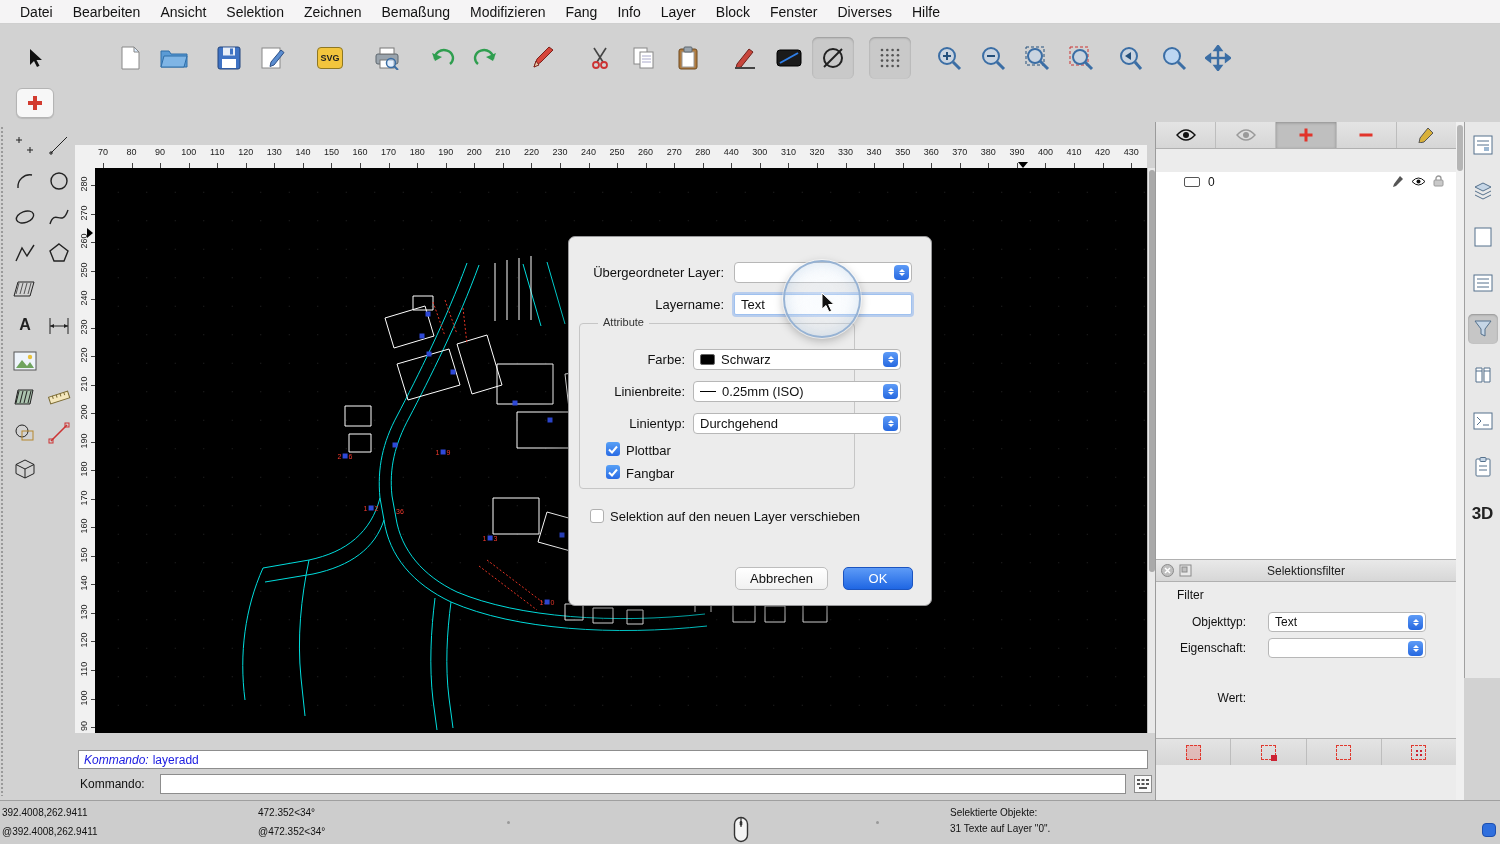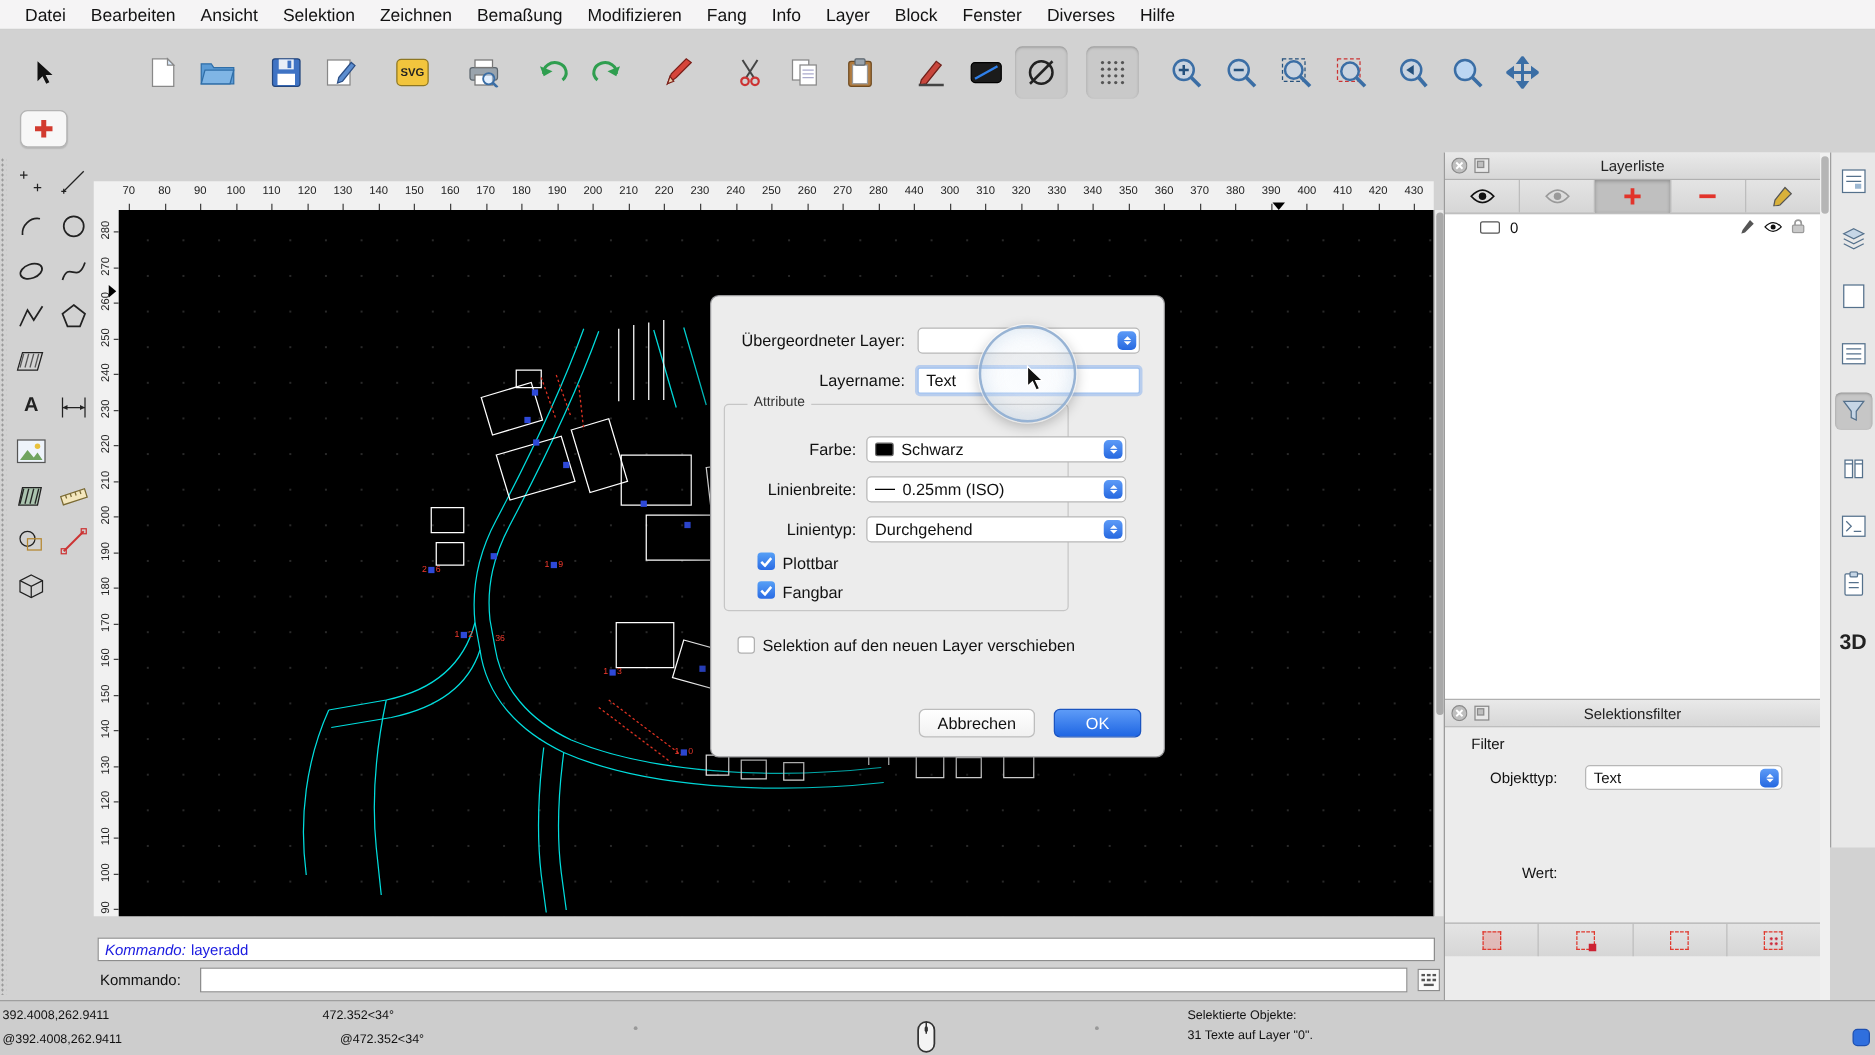--- a/index.html
+++ b/index.html
@@ -693,31 +693,20 @@
             <rect x="0" y="4" width="3" height="2"></rect>
             <rect x="4.5" y="4" width="3" height="2"></rect>
             <rect x="9" y="4" width="3" height="2"></rect>
             <rect x="2" y="8" width="8" height="2"></rect>
           </g>
         </svg>
     </div>
   </div>
 
   <div class="rpanel">
-    <div class="phead">
-      <span class="hicon close"><svg width="13" height="13">
-            <circle cx="6.5" cy="6.5" r="6" fill="#bfbfbf" stroke="#8a8a8a"></circle>
-            <path d="M4,4 L9,9 M9,4 L4,9" stroke="#fff" stroke-width="1.5"></path>
-          </svg></span>
-      <span class="hicon detach"><svg width="13" height="13">
-            <rect x="1" y="1" width="11" height="11" fill="#e8e8e8" stroke="#8a8a8a"></rect>
-            <rect x="3" y="3" width="5" height="5" fill="#bfbfbf" stroke="#8a8a8a"></rect>
-          </svg></span>
-      <span>Layerliste</span>
-    </div>
     <div class="ltoolbar">
       <div class="lcell">
           <svg width="20" height="12">
             <path d="M1,6 Q10,-4 19,6 Q10,16 1,6 Z" fill="none" stroke="#111" stroke-width="1.4"></path>
             <circle cx="10" cy="6" r="3" fill="#111"></circle>
           </svg>
         </div>
       <div class="lcell">
           <svg width="20" height="12">
             <path d="M1,6 Q10,-4 19,6 Q10,16 1,6 Z" fill="none" stroke="#9a9a9a" stroke-width="1.4"></path>
@@ -777,20 +766,30 @@
       <div class="frow" style="top:30px">
         <span class="flabel">Objekttyp:</span>
         <div class="fdrop">
           <span>Text</span>
           <span class="stepper">
               <i class="up"></i>
               <i class="dn"></i>
             </span>
         </div>
       </div>
+      <div class="frow" style="top:56px">
+        <span class="flabel">Eigenschaft:</span>
+        <div class="fdrop">
+          <span></span>
+          <span class="stepper">
+              <i class="up"></i>
+              <i class="dn"></i>
+            </span>
+        </div>
+      </div>
       <div class="frow" style="top:106px">
         <span class="flabel">Wert:</span>
       </div>
     </div>
     <div class="fbuttons">
       <div class="fbtn">
           <span class="dashsq fill"></span>
         </div>
       <div class="fbtn">
           <span class="dashsq corner"></span>
@@ -864,21 +863,21 @@
           <line x1="6" y1="13" x2="14" y2="13" stroke="#55718c"></line>
         </svg>
       </div>
     <div class="threed">3D</div>
   </div>
 
   <div class="statusbar">
     <span class="st" style="left:2px;top:6px">392.4008,262.9411</span>
     <span class="st" style="left:2px;top:25px">@392.4008,262.9411</span>
     <span class="st" style="left:258px;top:6px">472.352&lt;34°</span>
-    <span class="st" style="left:272px;top:25px">@472.352&lt;34°</span>
+    <span class="st" style="left:258px;top:25px">@472.352&lt;34°</span>
     <span class="stdot" style="left:507px;top:20px"></span>
     <span class="st" style="left:716px;top:4px">
       <svg width="16" height="28">
           <rect x="1.5" y="1.5" width="13" height="24" rx="6.5" fill="#f4f4f4" stroke="#333" stroke-width="1.4"></rect>
           <line x1="8" y1="1.5" x2="8" y2="11" stroke="#333" stroke-width="1.2"></line>
           <rect x="6.7" y="5" width="2.6" height="4.5" rx="1.3" fill="#333"></rect>
         </svg>
     </span>
     <span class="stdot" style="left:876px;top:20px"></span>
     <span class="st" style="left:950px;top:6px">Selektierte Objekte:</span>

